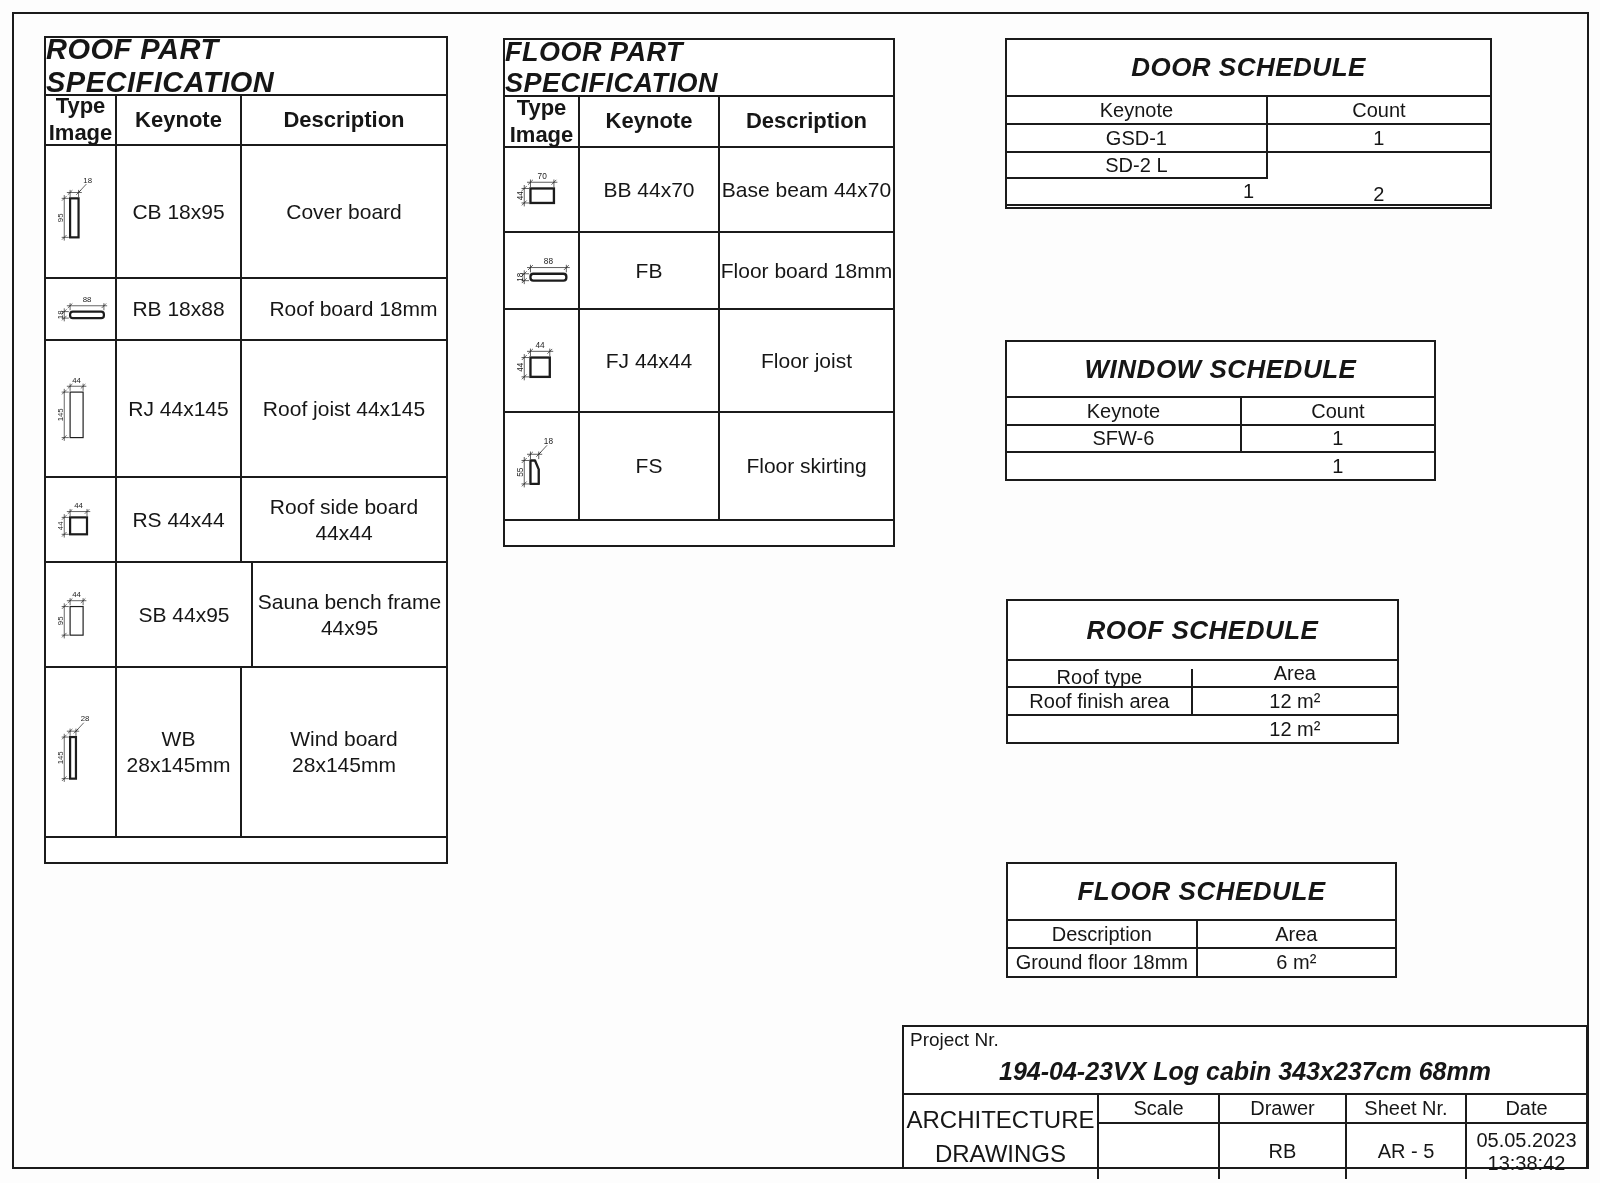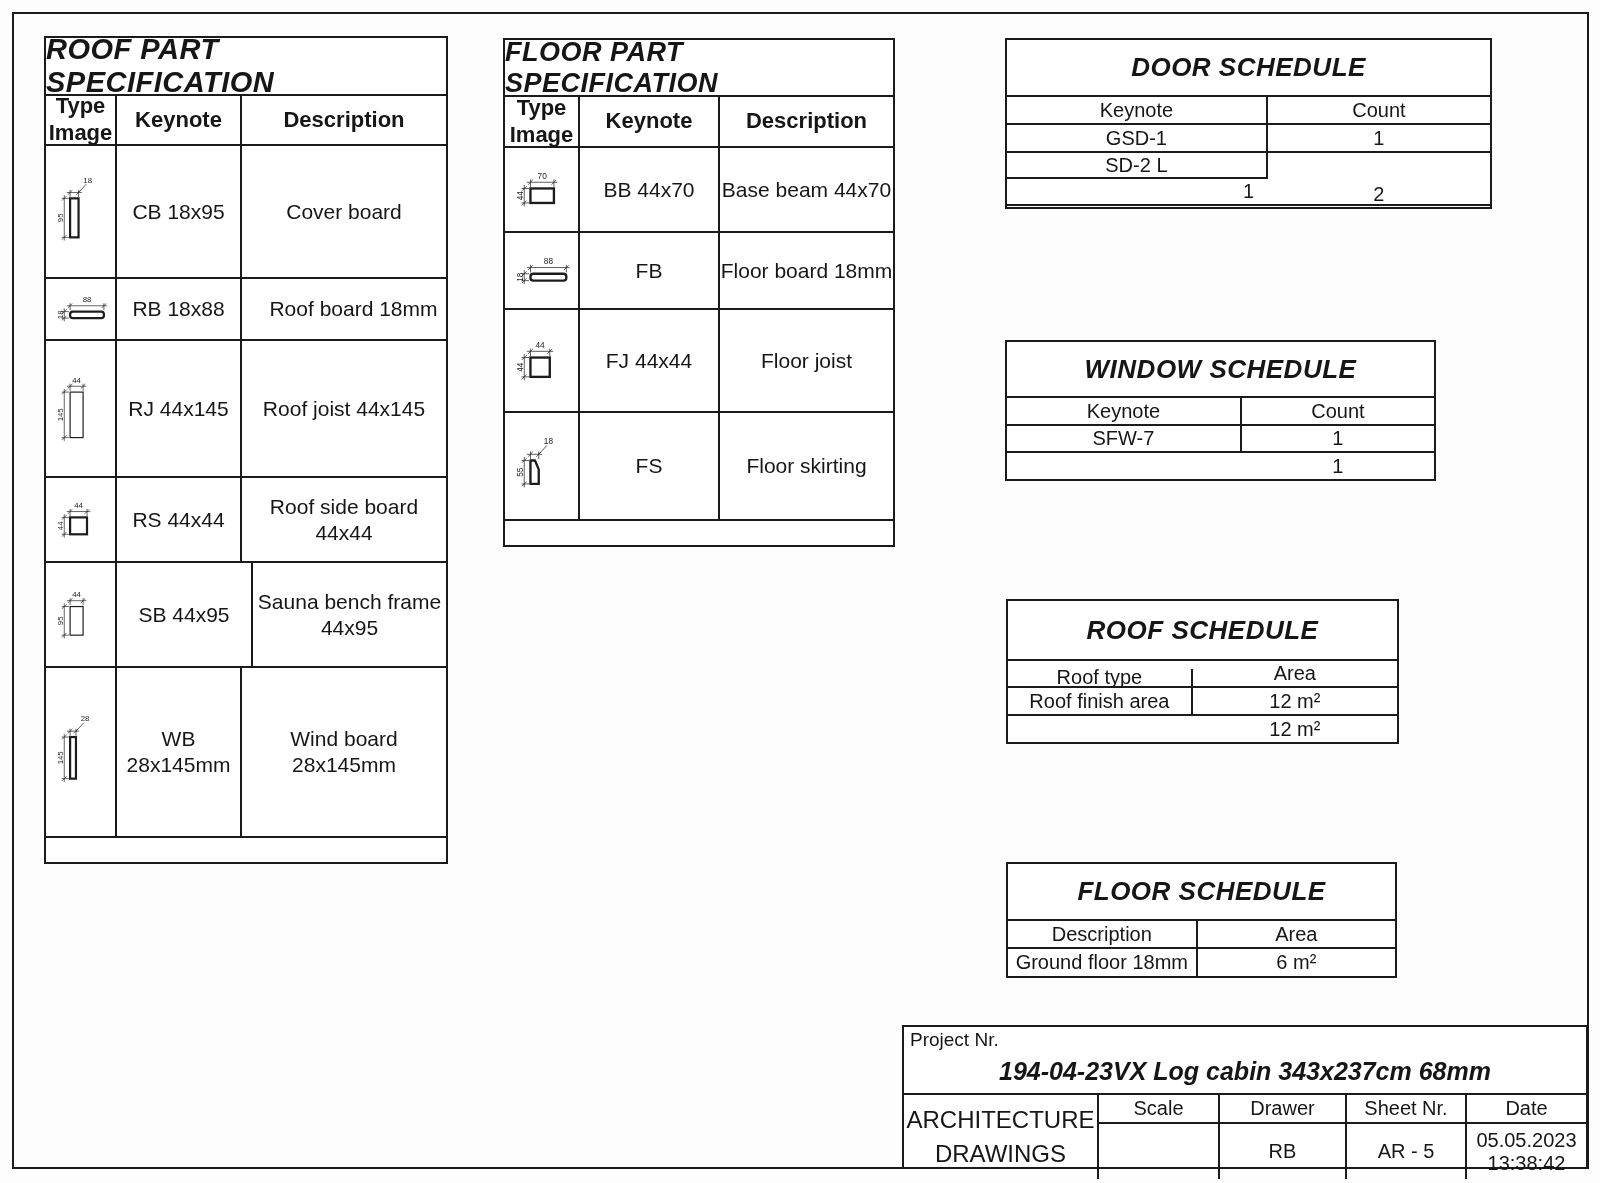--- a/index.html
+++ b/index.html
@@ -291,21 +291,21 @@
     </div>
   </div>
 
   <div class="tbl" style="left:1005px; top:340px; width:431px;">
     <div class="title-cell sched-title" style="height:56px;">WINDOW SCHEDULE</div>
     <div class="row" style="height:28px;">
       <div class="br bb sched-cell" style="width:55%;">Keynote</div>
       <div class="bb sched-cell" style="flex:1;">Count</div>
     </div>
     <div class="row" style="height:27px;">
-      <div class="br bb sched-cell" style="width:55%;">SFW-7</div>
+      <div class="br bb sched-cell" style="width:55%;">SFW-6</div>
       <div class="bb sched-cell" style="flex:1;">1</div>
     </div>
     <div class="row" style="height:26px;">
       <div class="brt" style="width:55%;"></div>
       <div class="sched-cell" style="flex:1;">1</div>
     </div>
   </div>
 
   <div class="tbl" style="left:1006px; top:599px; width:393px;">
     <div class="title-cell sched-title" style="height:60px;">ROOF SCHEDULE</div>

